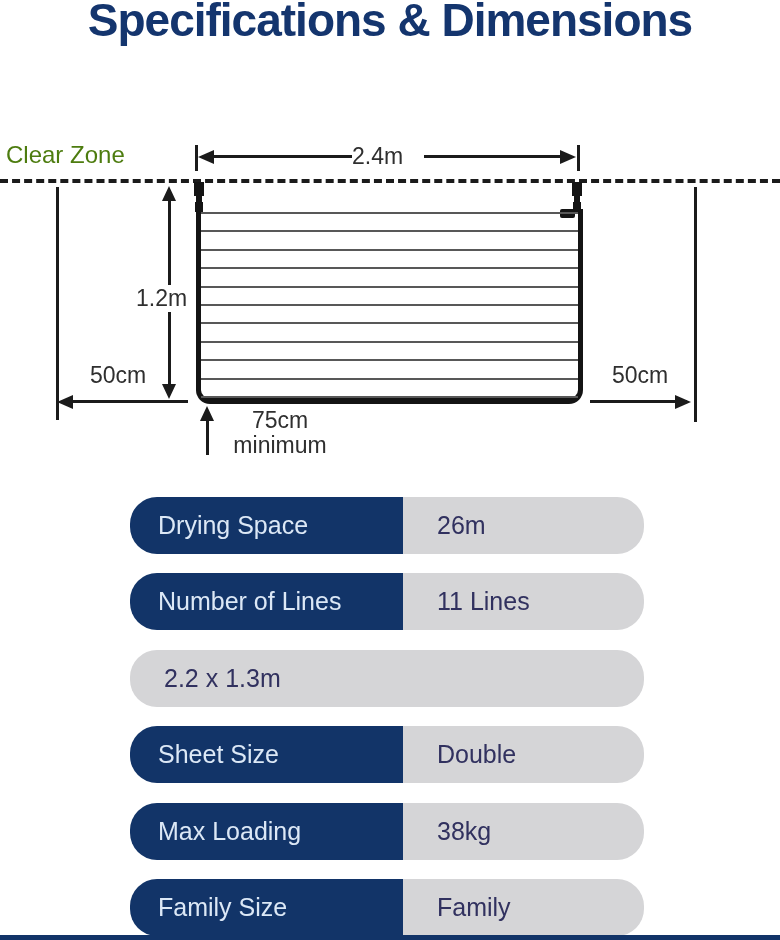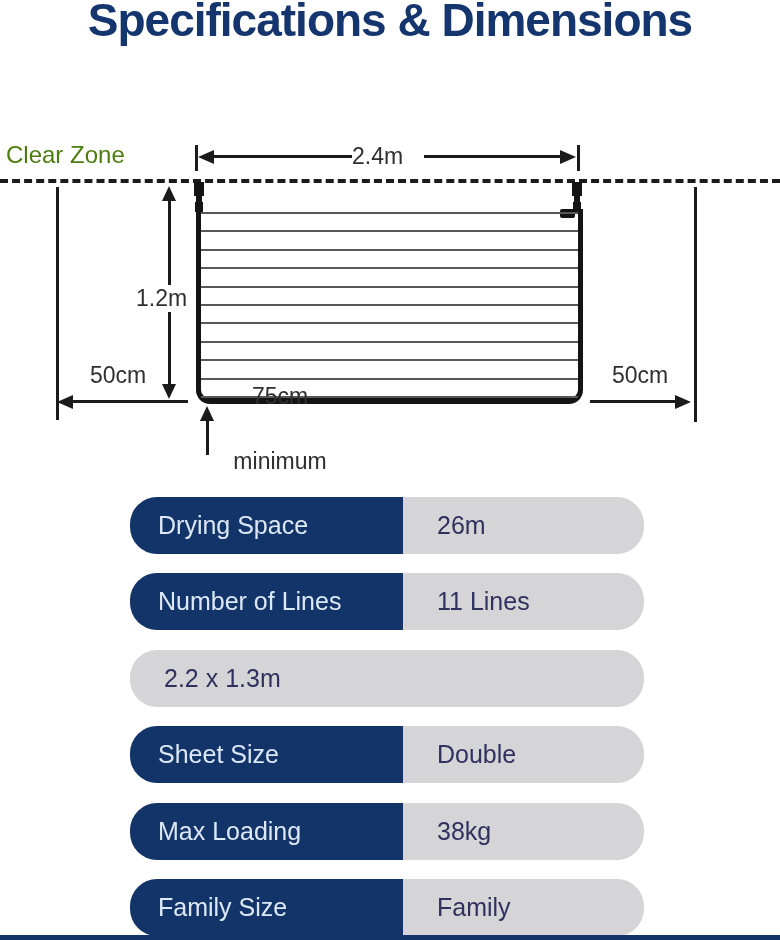--- a/index.html
+++ b/index.html
@@ -131,22 +131,22 @@
 
   <div>
     <div class="abs dim-text" style="left:608px;top:362px;width:64px;text-align:center;">50cm</div>
     <div class="abs hline" style="left:590px;top:400px;width:97px;"></div>
     <div class="abs ah ah-right" style="left:675px;top:395px;"></div>
   </div>
 
   <div>
     <div class="abs vline" style="left:206px;top:418px;height:37px;width:2.5px;"></div>
     <div class="abs ah ah-up" style="left:200px;top:406px;"></div>
-    <div class="abs dim-text" style="left:230px;top:383px;width:100px;text-align:center;">75cm</div>
-    <div class="abs dim-text" style="left:230px;top:448px;width:100px;text-align:center;">minimum</div>
+    <div class="abs dim-text" style="left:230px;top:407px;width:100px;text-align:center;">75cm</div>
+    <div class="abs dim-text" style="left:230px;top:432px;width:100px;text-align:center;">minimum</div>
   </div>
 </div>
 
 <div>
   <div class="abs spec-row" style="top:497px;">
     <div class="spec-label">Drying Space</div>
     <div class="spec-value">26m</div>
   </div>
   <div class="abs spec-row" style="top:573px;">
     <div class="spec-label">Number of Lines</div>

